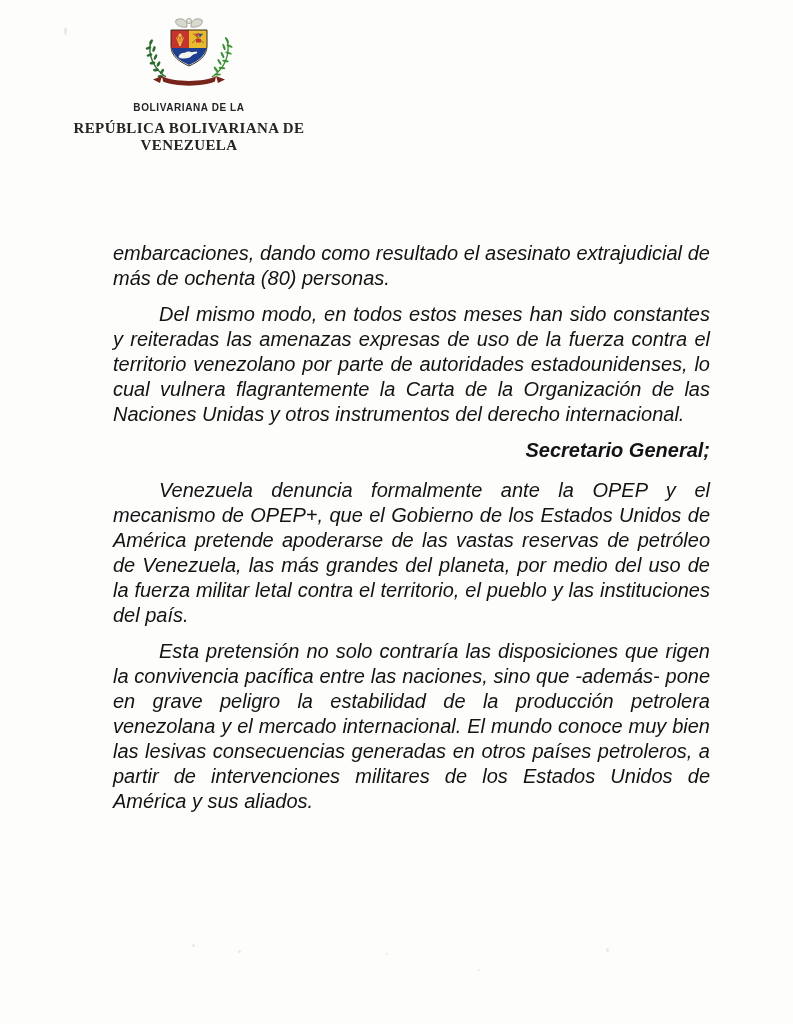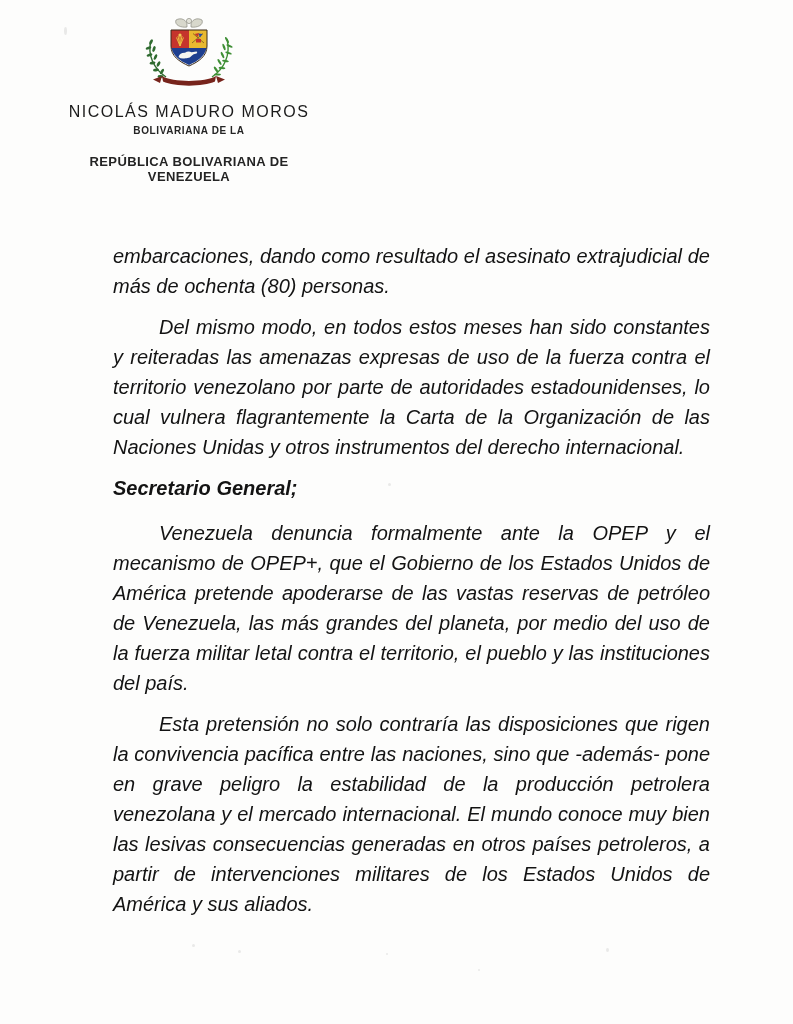--- a/index.html
+++ b/index.html
@@ -31,48 +31,49 @@
     color: #1b1b1b;
   }
   .lh-sub1 {
     margin-top: 4px;
     font-size: 10px;
     font-weight: bold;
     letter-spacing: 0.6px;
     color: #242424;
   }
   .lh-sub2 {
-    margin-top: 18px;
-    font-size: 13px;
+    margin-top: 7px;
+    font-size: 15px;
     font-weight: bold;
     letter-spacing: 0.4px;
     color: #242424;
+    font-family: Liberation Serif, serif;
   }
 
   
   .letter-body {
     position: absolute;
     left: 113px;
     top: 241px;
     width: 597px;
     font-style: italic;
     font-size: 20px;
-    line-height: 30px;
+    line-height: 25px;
     color: #131313;
     text-align: justify;
   }
   .letter-body p {
     margin: 0 0 11px 0;
     text-indent: 46px;
   }
   .letter-body p.noindent { text-indent: 0; }
   .letter-body p.heading {
     font-weight: bold;
     text-indent: 0;
-    text-align: left;
+    text-align: right;
     margin: 4px 0 15px 0;
   }
   .letter-body p:last-child { margin-bottom: 0; }
 
   
   .speck {
     position: absolute;
     border-radius: 50%;
     background: rgba(60,60,60,0.10);
   }
@@ -150,21 +151,20 @@
           <path d="M37.5 41 Q39 36.5 44 36.8 Q47 34.8 50.5 36.2 L55.5 35.6 Q57 36.3 55.6 37.6 Q52 38.2 51 39.6 Q49 42.6 44.5 42.2 Q40 43.2 37.5 41 Z" fill="#f5f5f0"></path>
         </g>
 
         <g fill="#77241c">
           <path d="M21 60 C32 66.5 64 66.5 75 60 L74 65.5 C62 71 34 71 22 65.5 Z"></path>
           <path d="M21 60 L12 63.5 L19 67 Z"></path>
           <path d="M75 60 L84 63.5 L77 67 Z"></path>
         </g>
       </svg>
     </span>
-    <div class="lh-name">NICOLÁS MADURO MOROS</div>
     <div class="lh-sub1">BOLIVARIANA DE LA</div>
     <div class="lh-sub2">REPÚBLICA BOLIVARIANA DE VENEZUELA</div>
   </div>
 
   <div class="letter-body">
     <p class="noindent">embarcaciones, dando como resultado el asesinato extrajudicial de más de ochenta (80) personas.</p>
     <p>Del mismo modo, en todos estos meses han sido constantes y reiteradas las amenazas expresas de uso de la fuerza contra el territorio venezolano por parte de autoridades estadounidenses, lo cual vulnera flagrantemente la Carta de la Organización de las Naciones Unidas y otros instrumentos del derecho internacional.</p>
     <p class="heading">Secretario General;</p>
     <p>Venezuela denuncia formalmente ante la OPEP y el mecanismo de OPEP+, que el Gobierno de los Estados Unidos de América pretende apoderarse de las vastas reservas de petróleo de Venezuela, las más grandes del planeta, por medio del uso de la fuerza militar letal contra el territorio, el pueblo y las instituciones del país.</p>
     <p>Esta pretensión no solo contraría las disposiciones que rigen la convivencia pacífica entre las naciones, sino que -además- pone en grave peligro la estabilidad de la producción petrolera venezolana y el mercado internacional. El mundo conoce muy bien las lesivas consecuencias generadas en otros países petroleros, a partir de intervenciones militares de los Estados Unidos de América y sus aliados.</p>

